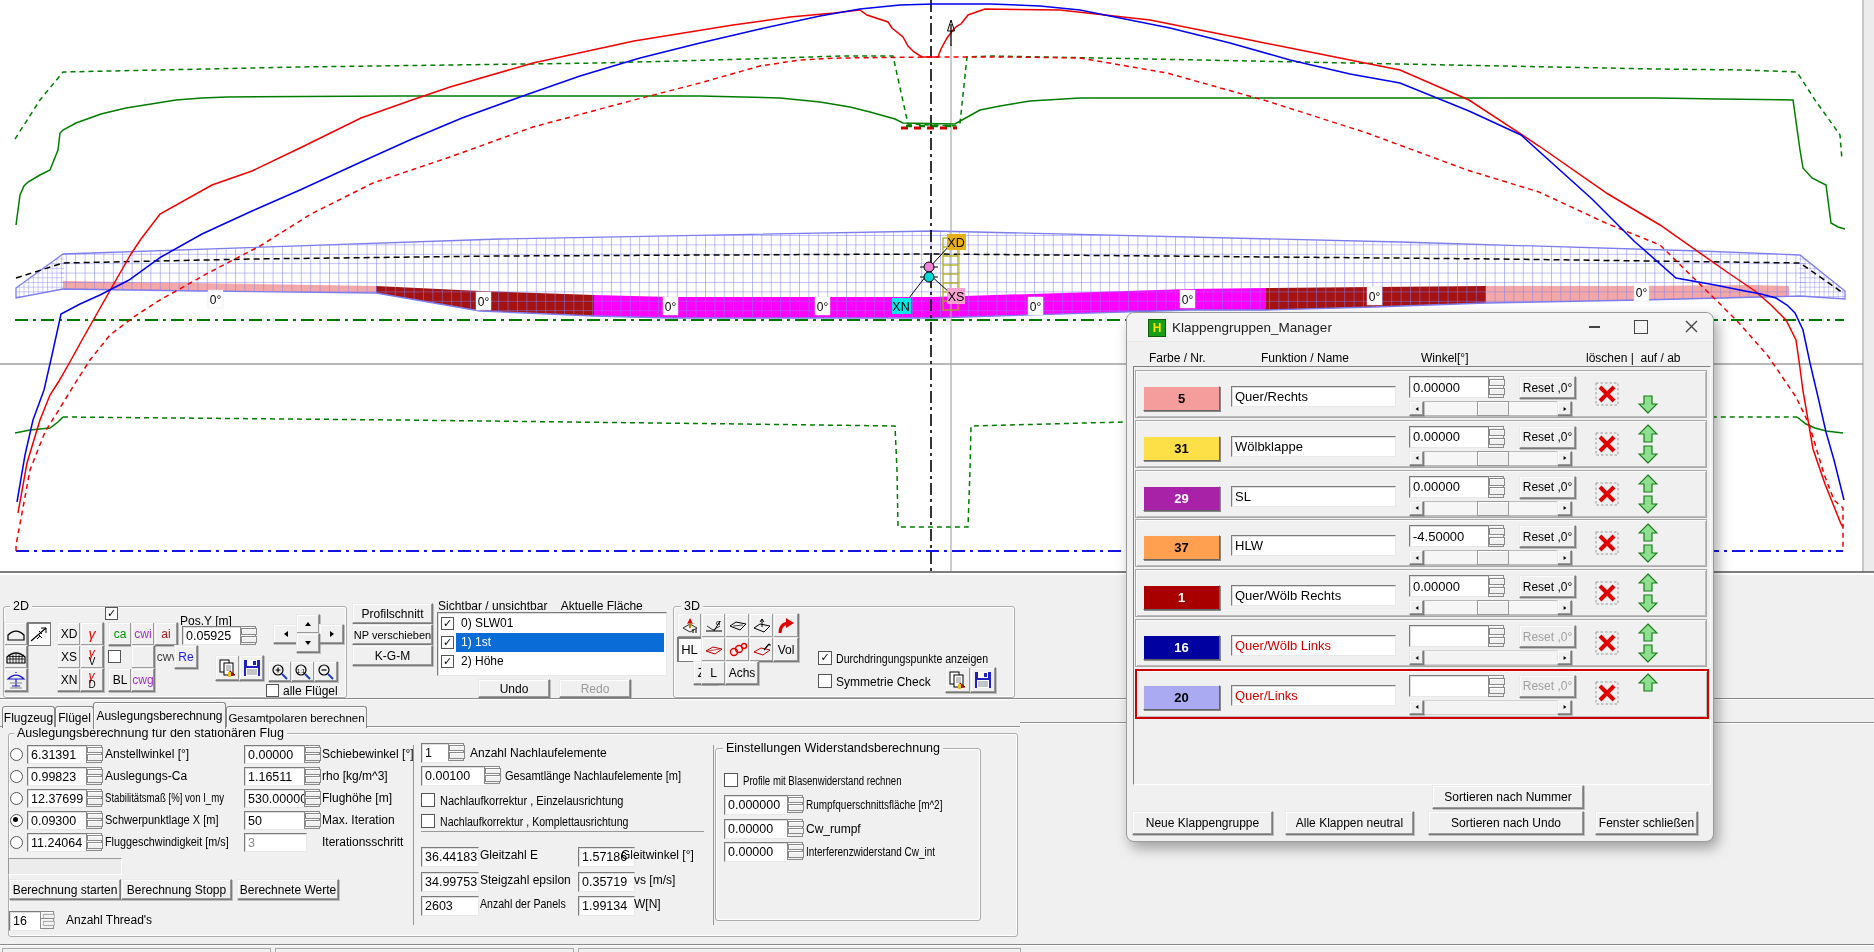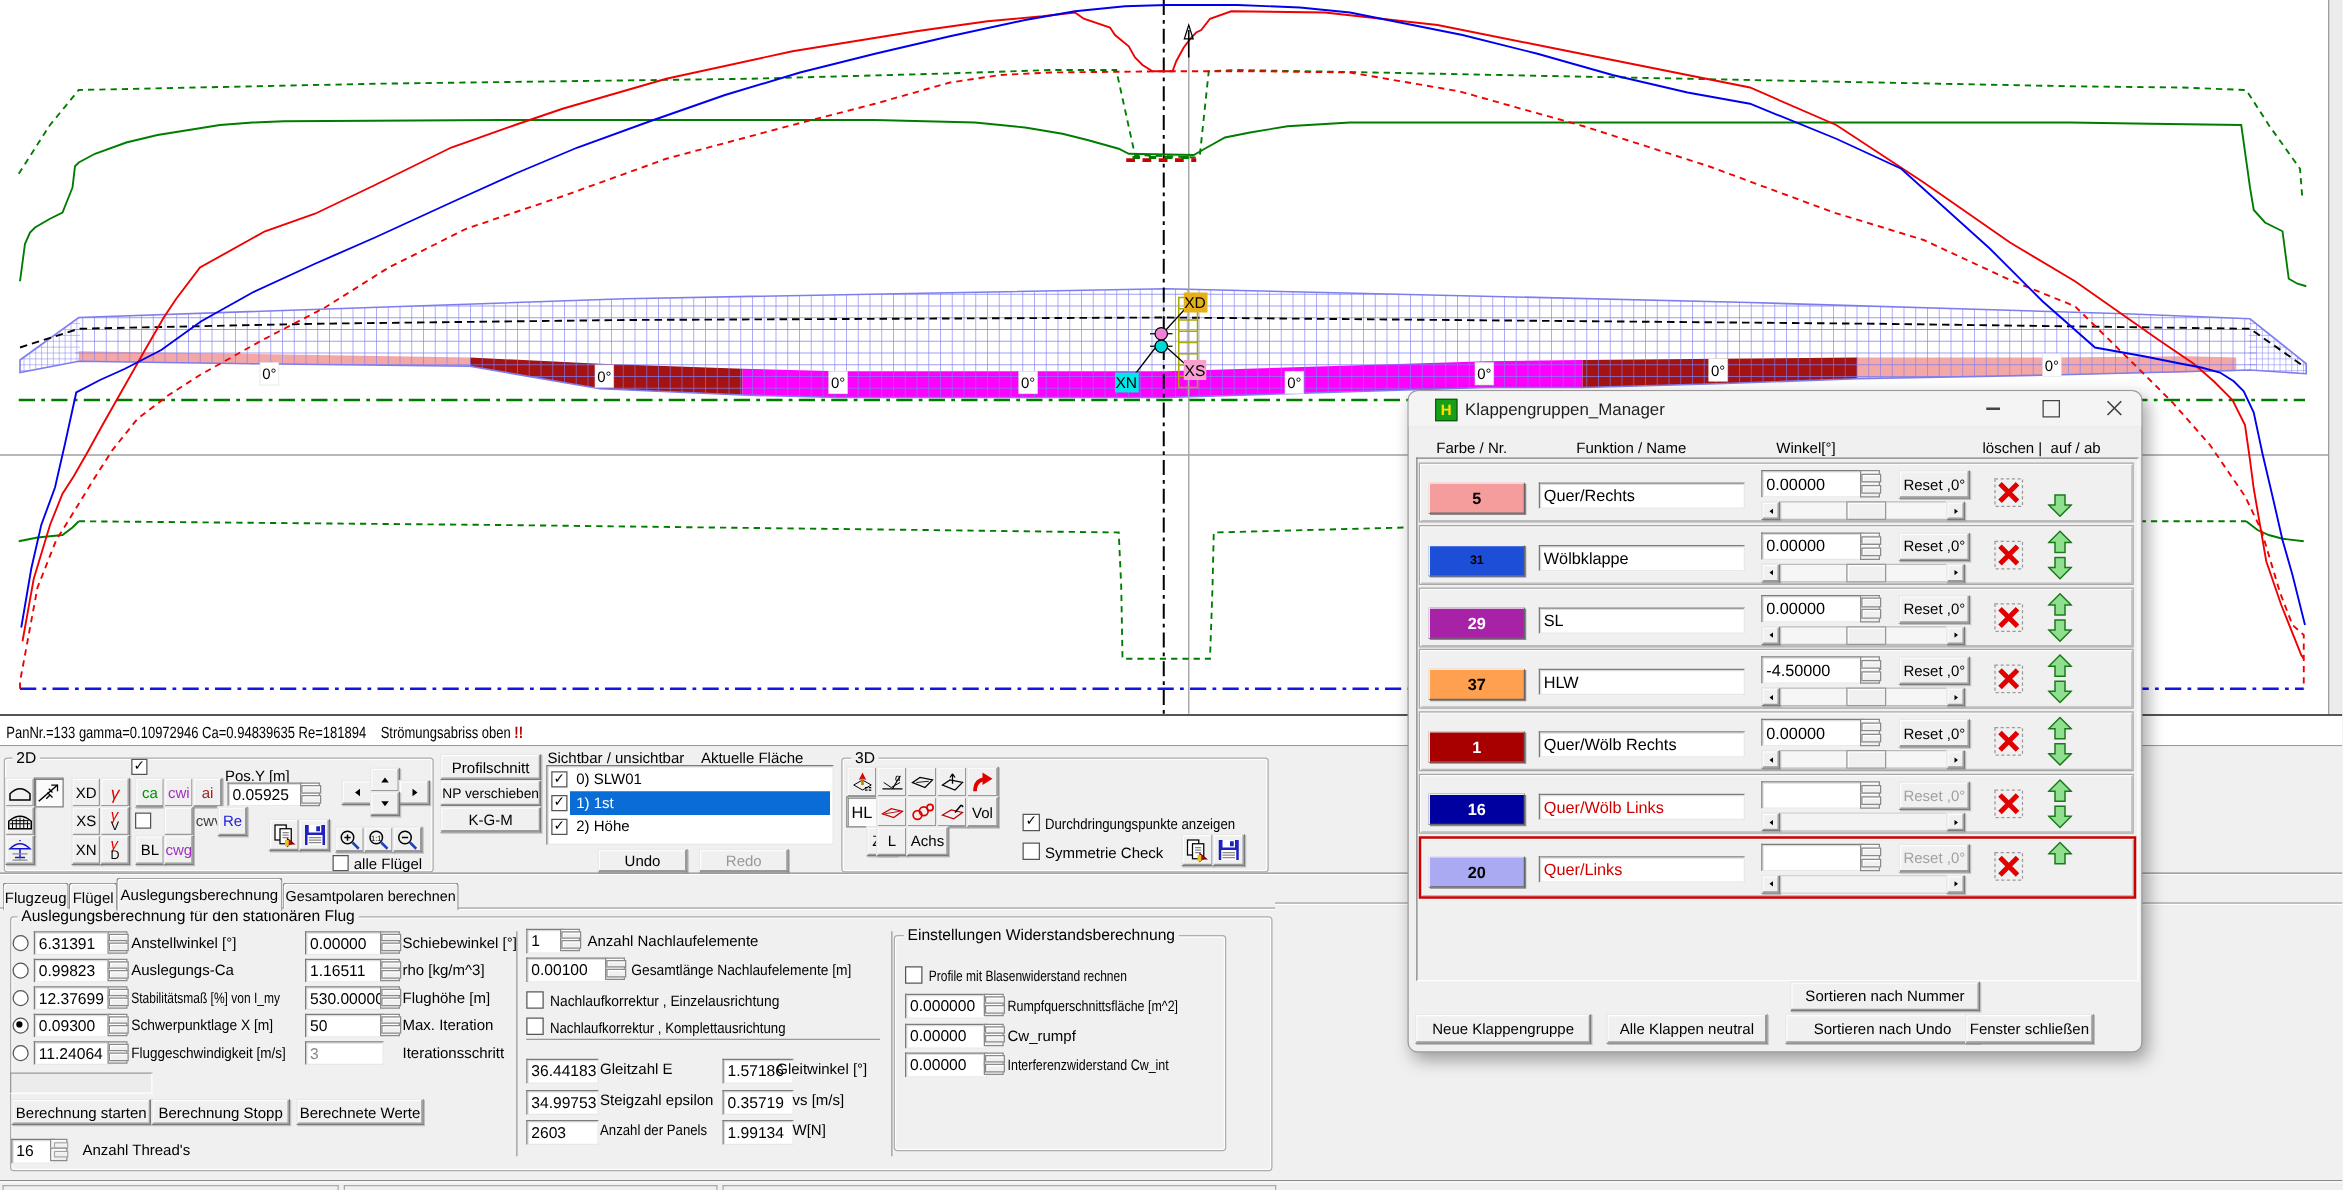--- a/index.html
+++ b/index.html
@@ -109,23 +109,20 @@
 <rect x="892" y="298" width="19" height="16" fill="#00e8e8"></rect>
       <text x="901" y="310.5" font-size="12.5" text-anchor="middle">XN</text>
 <rect x="947" y="288" width="18" height="16" fill="#f8a0d0"></rect>
       <text x="956" y="300.5" font-size="12.5" text-anchor="middle">XS</text>
 <rect x="947" y="234" width="19" height="16" fill="#e8b018"></rect>
       <text x="956" y="246.5" font-size="12.5" text-anchor="middle">XD</text>
 <rect x="1864" y="0" width="10" height="572" fill="#ececec"></rect>
       <line x1="1863" y1="0" x2="1863" y2="572" stroke="#909090" stroke-width="1"></line>
 <line x1="0" y1="572" x2="1874" y2="572" stroke="#555" stroke-width="1.5"></line>
 </svg>
-<div class="abs" style="left:0;top:574px;width:1874px;height:22px;background:#fff;border-bottom:1px solid #9a9a9a;">
-<div class="lbl" style="left:5px;top:4px;font-size:13px;transform:scaleX(0.80);transform-origin:0 50%;">PanNr.=133 gamma=0.10972946 Ca=0.94839635 Re=181894&nbsp;&nbsp;&nbsp;&nbsp;Strömungsabriss oben <span style="color:#b00000;font-weight:bold;">!!</span></div>
-</div>
 <div class="abs" style="left:0;top:597px;width:1874px;height:101px;background:#f0f0f0;border-bottom:1px solid #8a8a8a;box-shadow:0 1px 0 #fff;"></div>
 <div class="gb" style="left:3px;top:606px;width:342px;height:90px;"></div>
 <div class="gbl" style="left:10px;top:600px;">2D</div>
 <div class="btn" style="left:4px;top:622px;width:22px;height:22px;">
       <svg width="20" height="16" viewBox="0 0 20 16">
         <path d="M2 14 L2 9 Q10 1 18 9 L18 14 Z" fill="none" stroke="#000" stroke-width="1.2"></path>
       </svg>
     </div>
 <div class="btn btnp" style="left:27px;top:622px;width:22px;height:22px;">
       <svg width="20" height="18" viewBox="0 0 20 18">
@@ -583,21 +580,21 @@
 <div class="abs" style="left:350px;top:88px;width:30px;height:13px;background:#f0f0f0;border:1px solid #999;box-shadow:inset 1px 1px 0 #fff;"></div>
 <div class="btn" style="left:392px;top:63px;width:55px;height:21px;font-size:12px;">Reset ,0°</div>
 <div class="abs" style="left:468px;top:69px;"><svg width="24" height="24" viewBox="0 0 24 24">
           <rect x="1" y="1" width="22" height="22" fill="none" stroke="#999" stroke-width="1" stroke-dasharray="2.5,2"></rect>
           <path d="M5 5 L19 19 M19 5 L5 19" stroke="#e00000" stroke-width="4"></path>
         </svg></div>
 <div class="abs" style="left:511px;top:82px;"><svg width="20" height="19" viewBox="0 0 20 19">
           <path d="M10 18 L1 9 L6 9 L6 1 L14 1 L14 9 L19 9 Z" fill="#8ee08e" stroke="#1a7a1a" stroke-width="1.2"></path>
         </svg></div>
 <div class="abs" style="left:8px;top:106.8px;width:570px;height:46px;background:#f0f0f0;border:1px solid #a8a8a8;box-shadow:inset 1px 1px 0 #fbfbfb, inset -1px -1px 0 #bbb;"></div>
-<div class="abs" style="left:16px;top:122.8px;width:75px;height:23px;background:#1d4ed8;border:1px solid #666;border-top-color:#eee;border-left-color:#eee;box-shadow:1px 1px 0 #888;display:flex;align-items:center;justify-content:center;font-weight:bold;font-size:10px;color:#000;">31</div>
+<div class="abs" style="left:16px;top:122.8px;width:75px;height:23px;background:#fde047;border:1px solid #666;border-top-color:#eee;border-left-color:#eee;box-shadow:1px 1px 0 #888;display:flex;align-items:center;justify-content:center;font-weight:bold;font-size:13px;color:#000;">31</div>
 <div class="fld" style="left:104px;top:122.8px;width:160px;height:19px;color:#000;font-size:13px;">Wölbklappe</div>
 <div class="fld" style="left:282px;top:112.8px;width:77px;height:20px;font-size:13px;">0.00000</div>
 <div class="spin" style="left:361px;top:112.8px;height:22px;">
         <div style="top:0;height:50%;">
           <div class="tri-u"></div>
         </div>
         <div style="bottom:0;height:50%;">
           <div class="tri-d"></div>
         </div>
       </div>
@@ -771,15 +768,15 @@
           <rect x="1" y="1" width="22" height="22" fill="none" stroke="#999" stroke-width="1" stroke-dasharray="2.5,2"></rect>
           <path d="M5 5 L19 19 M19 5 L5 19" stroke="#e00000" stroke-width="4"></path>
         </svg></div>
 <div class="abs" style="left:511px;top:359.8px;"><svg width="20" height="19" viewBox="0 0 20 19">
           <path d="M10 1 L19 10 L14 10 L14 18 L6 18 L6 10 L1 10 Z" fill="#8ee08e" stroke="#1a7a1a" stroke-width="1.2"></path>
         </svg></div>
 <div class="btn" style="left:305px;top:472px;width:150px;height:22px;">Sortieren nach Nummer</div>
 <div class="btn" style="left:5px;top:498px;width:139px;height:22px;">Neue Klappengruppe</div>
 <div class="btn" style="left:158px;top:498px;width:127px;height:22px;">Alle Klappen neutral</div>
 <div class="btn" style="left:301px;top:498px;width:154px;height:22px;">Sortieren nach Undo</div>
-<div class="btn" style="left:445px;top:498px;width:101px;height:22px;">Fenster schließen</div>
+<div class="btn" style="left:468px;top:498px;width:101px;height:22px;">Fenster schließen</div>
 </div>
 </div>
 
 </body></html>

